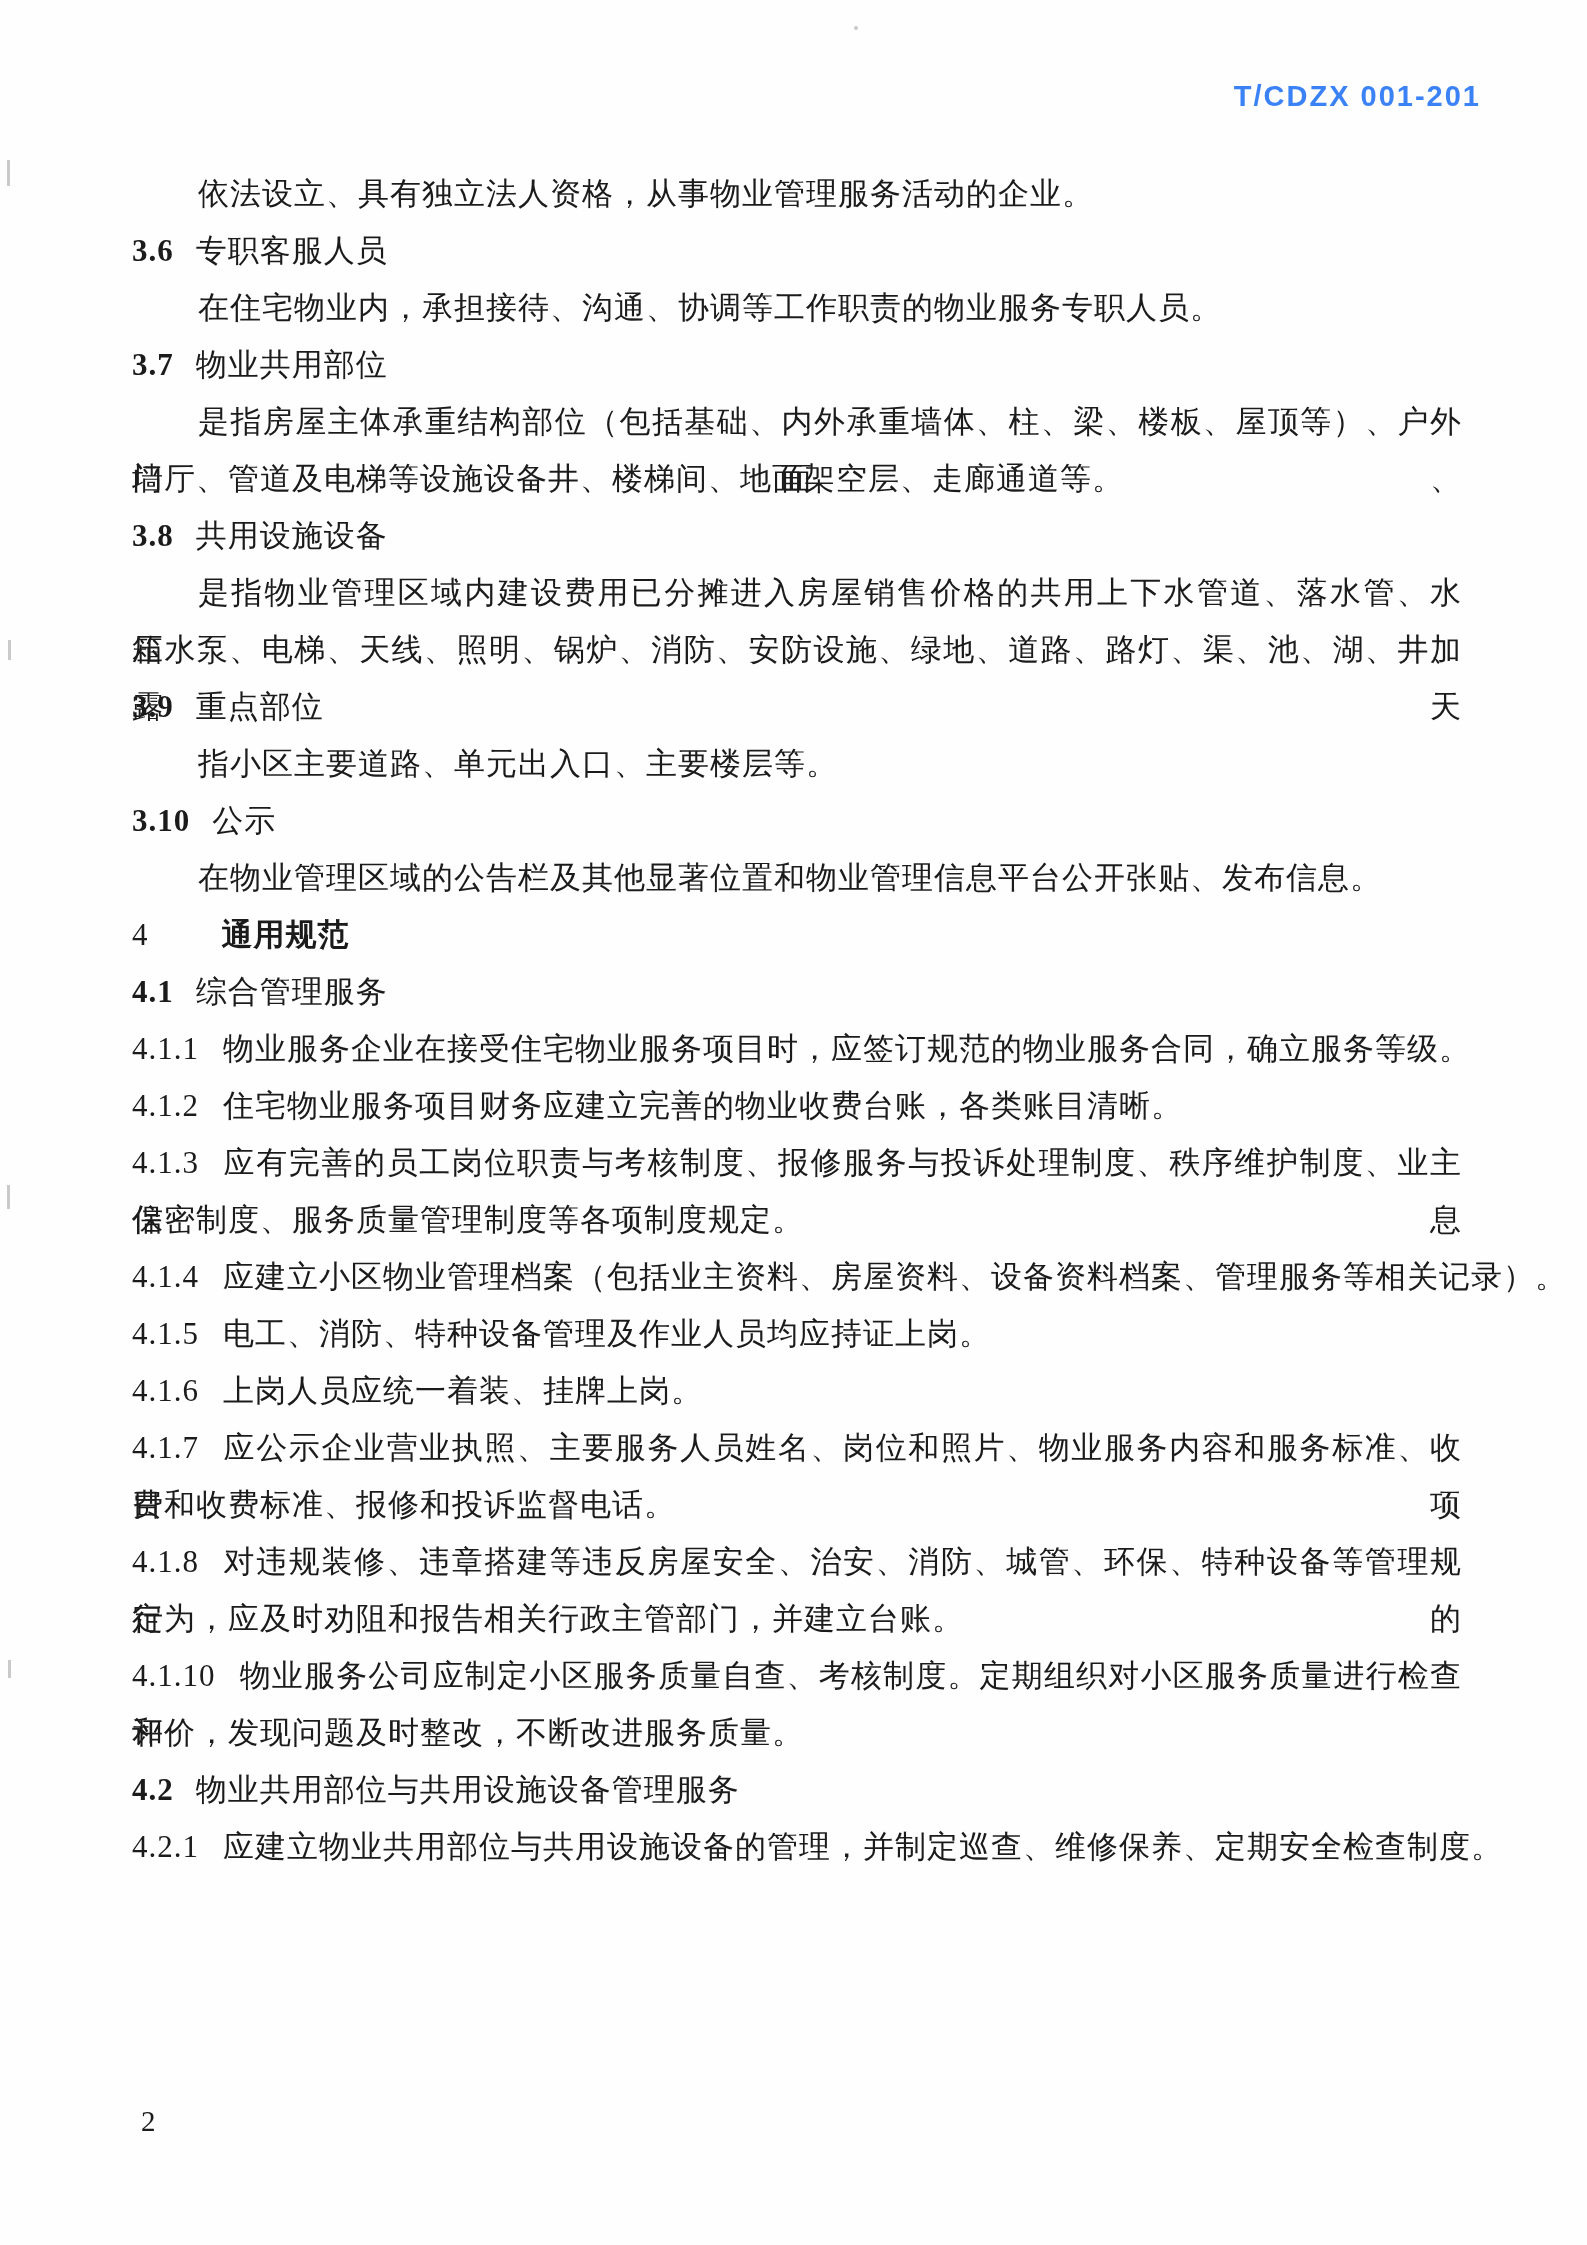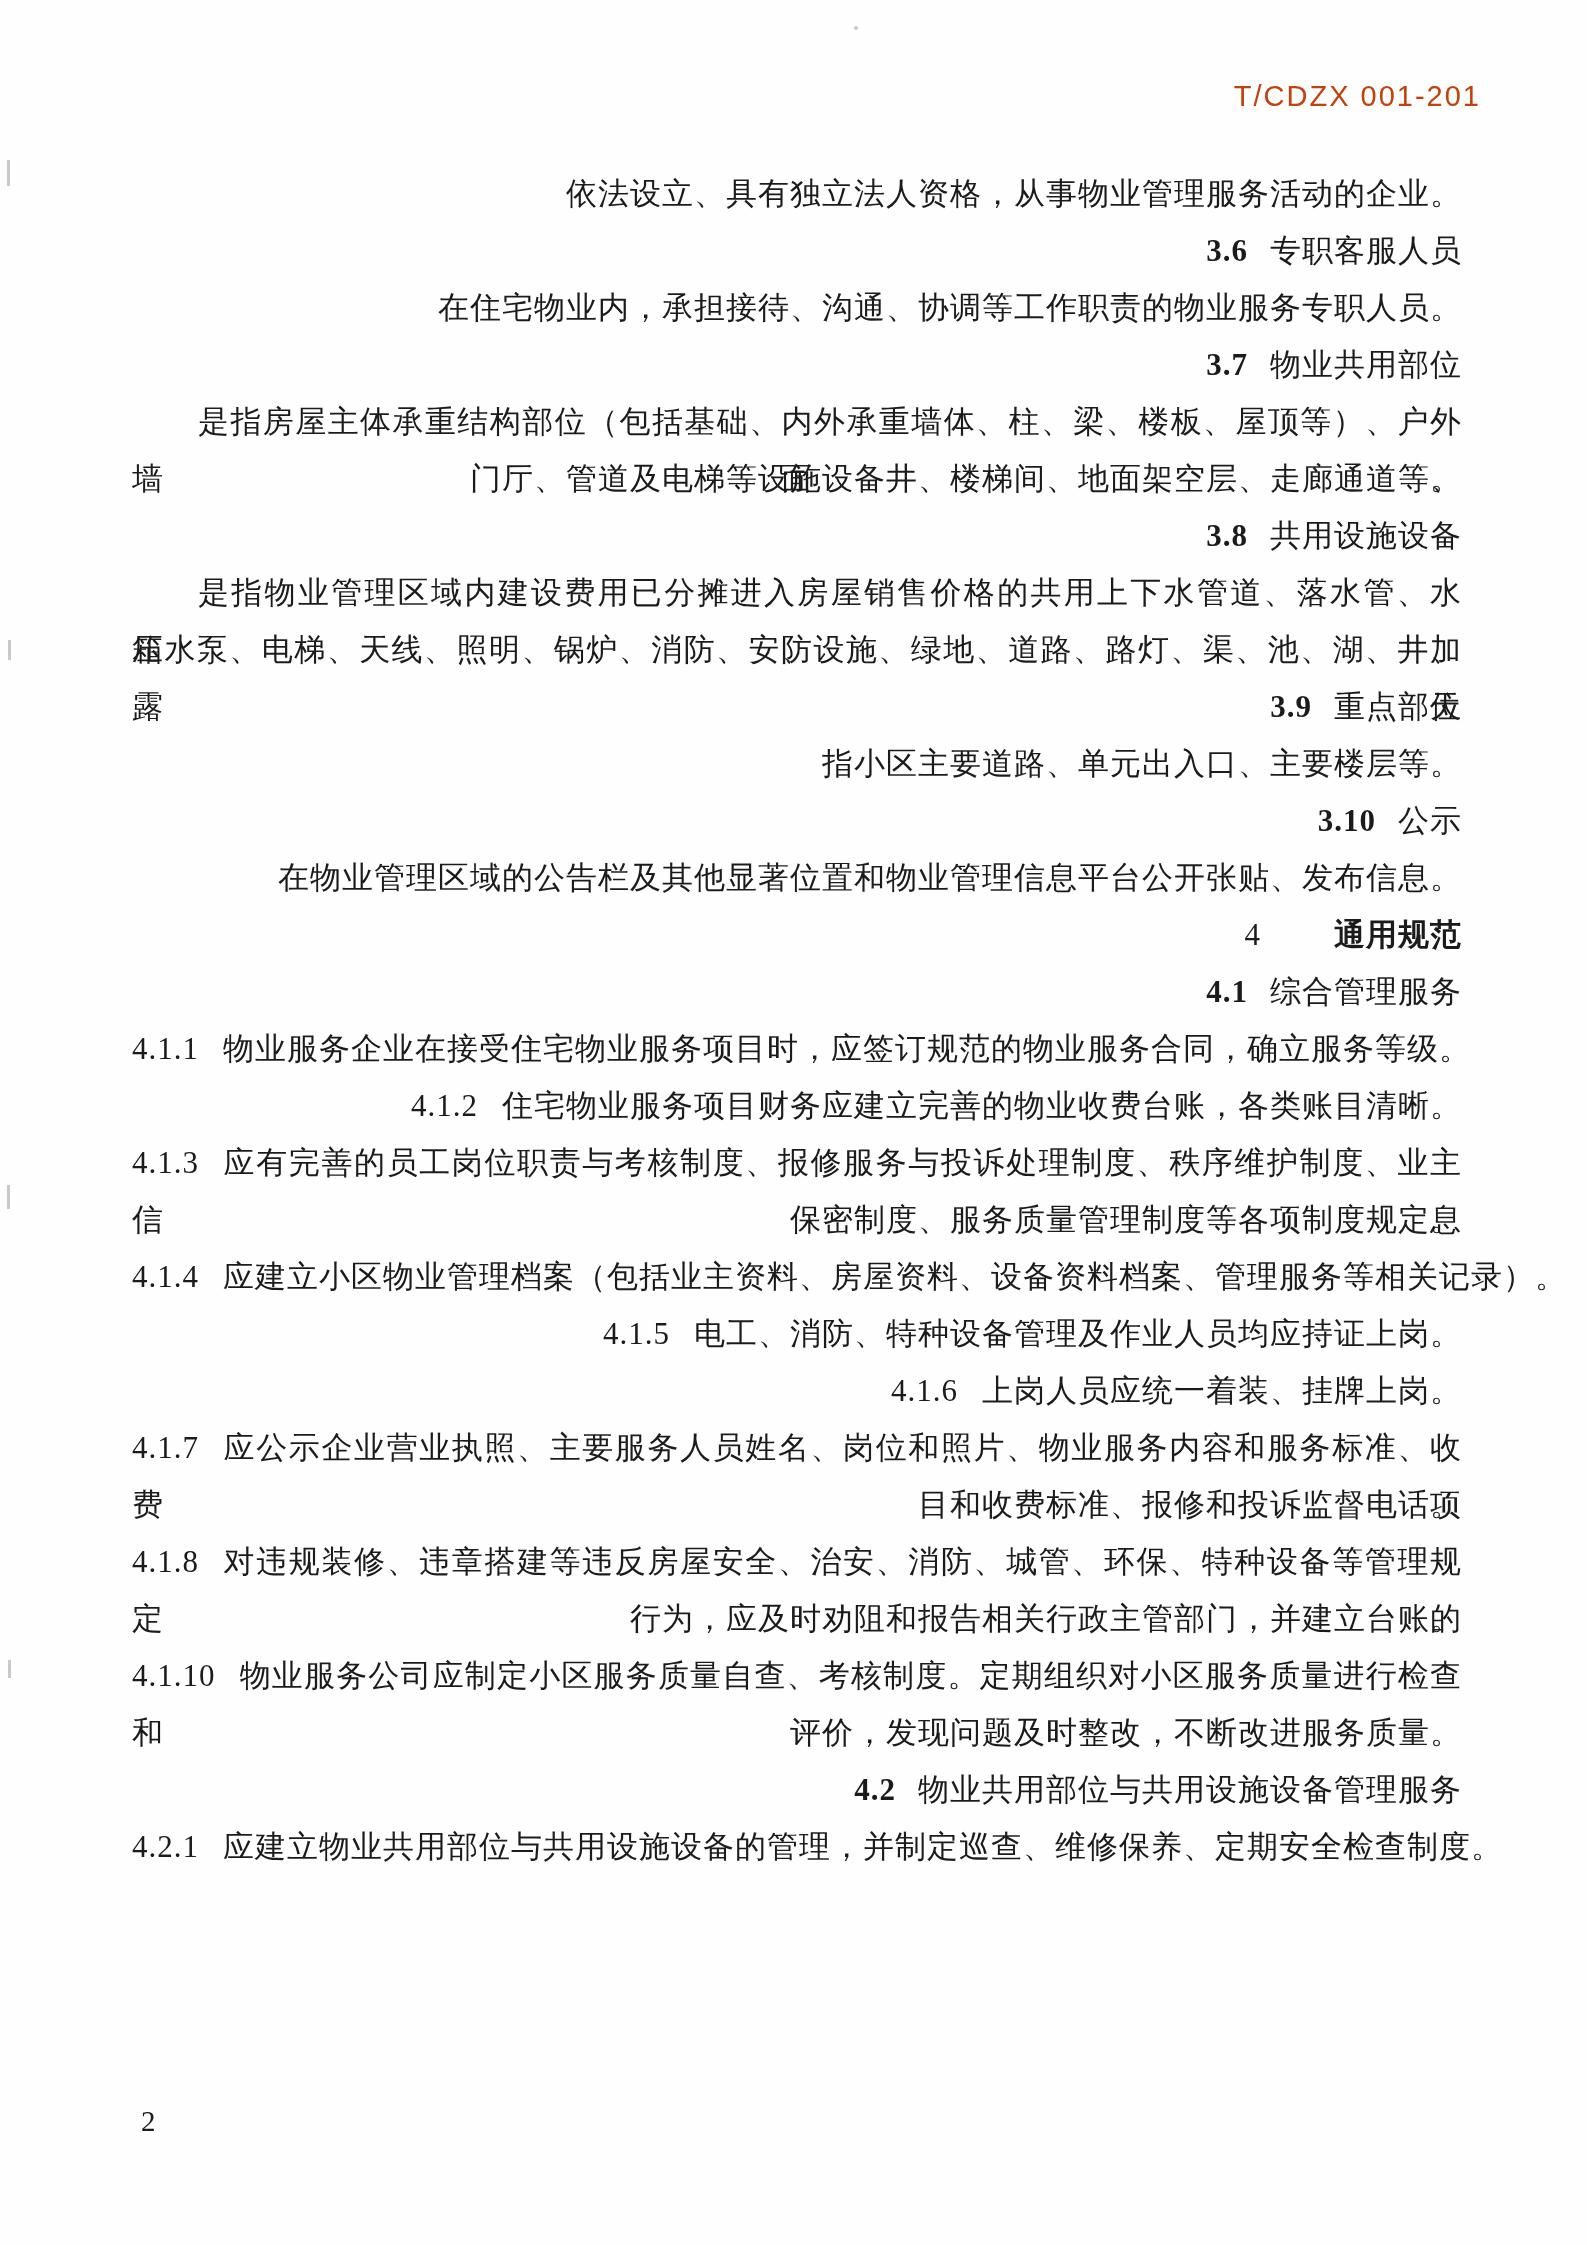--- a/index.html
+++ b/index.html
@@ -12,38 +12,37 @@
     overflow: hidden;
     font-family: "Liberation Serif", serif;
     color: #1b1b1b;
   }
   .doc-header {
     position: absolute;
     top: 80px;
     right: 106px;
     font-family: "Liberation Sans", sans-serif;
     font-size: 29px;
-    font-weight: normal;
+    font-weight: bold;
     letter-spacing: 2px;
-    color: #c2410c;
+    color: #3b82f6;
   }
   .doc-body {
     position: absolute;
     top: 165px;
     left: 132px;
     width: 1330px;
   }
   .line {
     height: 57px;
     line-height: 57px;
     font-size: 31px;
     letter-spacing: 1px;
     white-space: nowrap;
     color: #1b1b1b;
-    text-align: right;
   }
   .line.fill {
     white-space: normal;
     text-align: justify;
     text-align-last: justify;
   }
   .body-indent { text-indent: 66px; }
   .heading .num {
     font-weight: bold;
     margin-right: 22px;

